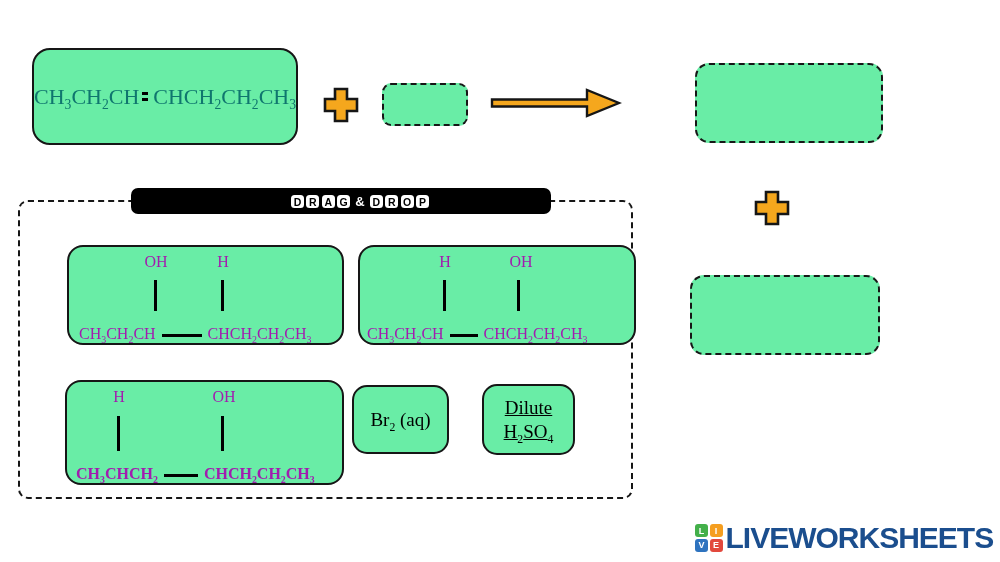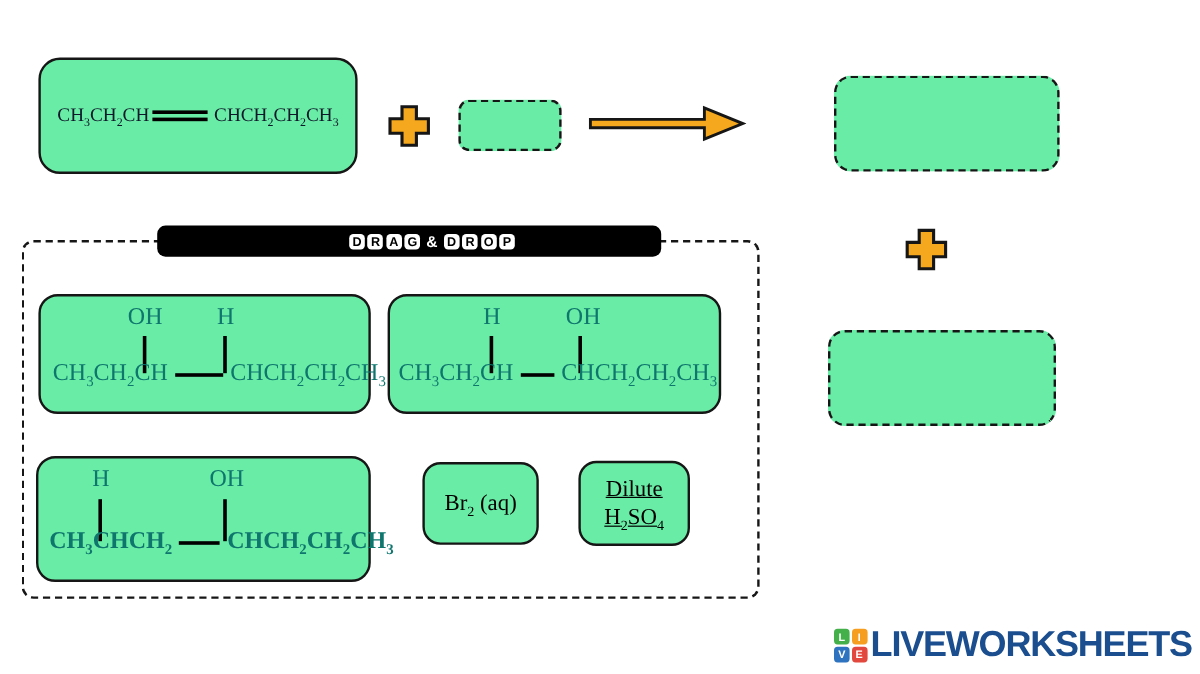--- a/index.html
+++ b/index.html
@@ -13,21 +13,21 @@
 
   
   sub { font-size: 0.62em; line-height: 0; }
 
   
   .reactant-box {
     position: absolute; left: 32px; top: 48px;
     width: 262px; height: 93px;
     background: #69eda6; border: 2px solid #161616; border-radius: 18px;
     display: flex; align-items: center; justify-content: center;
-    font-size: 16px; color: #0f172a; white-space: nowrap;
+    font-size: 22px; color: #0f766e; white-space: nowrap;
   }
   .dbond {
     display: inline-block; width: 46px; height: 9px; box-sizing: border-box;
     border-top: 3px solid #000; border-bottom: 3px solid #000;
     margin: 0 5px 0 3px; vertical-align: middle;
   }
   .plus1 { position: absolute; left: 322px; top: 86px; }
   .plus2 { position: absolute; left: 753px; top: 189px; }
   .arrow { position: absolute; left: 490px; top: 86px; }
 
@@ -57,37 +57,37 @@
     display: inline-block; width: 13px; height: 13px; line-height: 14px;
     background: #fff; color: #000; border-radius: 3.5px;
     font-size: 10.5px; font-weight: bold; text-align: center;
     margin: 0 1.2px;
   }
   .amp { color: #fff; font-size: 13px; font-weight: bold; margin: 0 4px; }
 
   .struct {
     position: absolute; background: #69eda6;
     border: 2px solid #161616; border-radius: 16px;
-    font-size: 20px; color: #0f766e;
+    font-size: 16px; color: #a21caf; margin-left: 35px;
   }
   .box1 { left: 12px;  top: 43px;  width: 273px; height: 96px; }
   .box2 { left: 303px; top: 43px;  width: 274px; height: 96px; }
   .box3 { left: 10px;  top: 178px; width: 275px; height: 101px; }
 
   .toplabel { position: absolute; top: 6px; transform: translateX(-50%); white-space: nowrap; }
   .vline { position: absolute; width: 2.5px; background: #000; top: 33px; height: 31px; }
   .box1 .t1 { left: 87px; }  .box1 .t2 { left: 154px; }
   .box1 .v1 { left: 85px; }  .box1 .v2 { left: 152px; }
   .box2 .t1 { left: 85px; }  .box2 .t2 { left: 161px; }
   .box2 .v1 { left: 83px; }  .box2 .v2 { left: 157px; }
   .box3 .t1 { left: 52px; }  .box3 .t2 { left: 157px; }
   .box3 .v1 { left: 50px; }  .box3 .v2 { left: 154px; }
   .box3 .vline { top: 34px; height: 35px; }
 
-  .chainrow { position: absolute; left: 10px; bottom: 20px; white-space: nowrap; }
+  .chainrow { position: absolute; left: 10px; bottom: 0; white-space: nowrap; }
   .box2 .chainrow { left: 7px; }
   .box3 .chainrow { left: 9px; font-weight: bold; }
   .sbond {
     display: inline-block; height: 3px; background: #000;
     vertical-align: middle; margin: 0 6px;
   }
   .box1 .sbond { width: 40px; }
   .box2 .sbond { width: 28px; }
   .box3 .sbond { width: 34px; }
 

